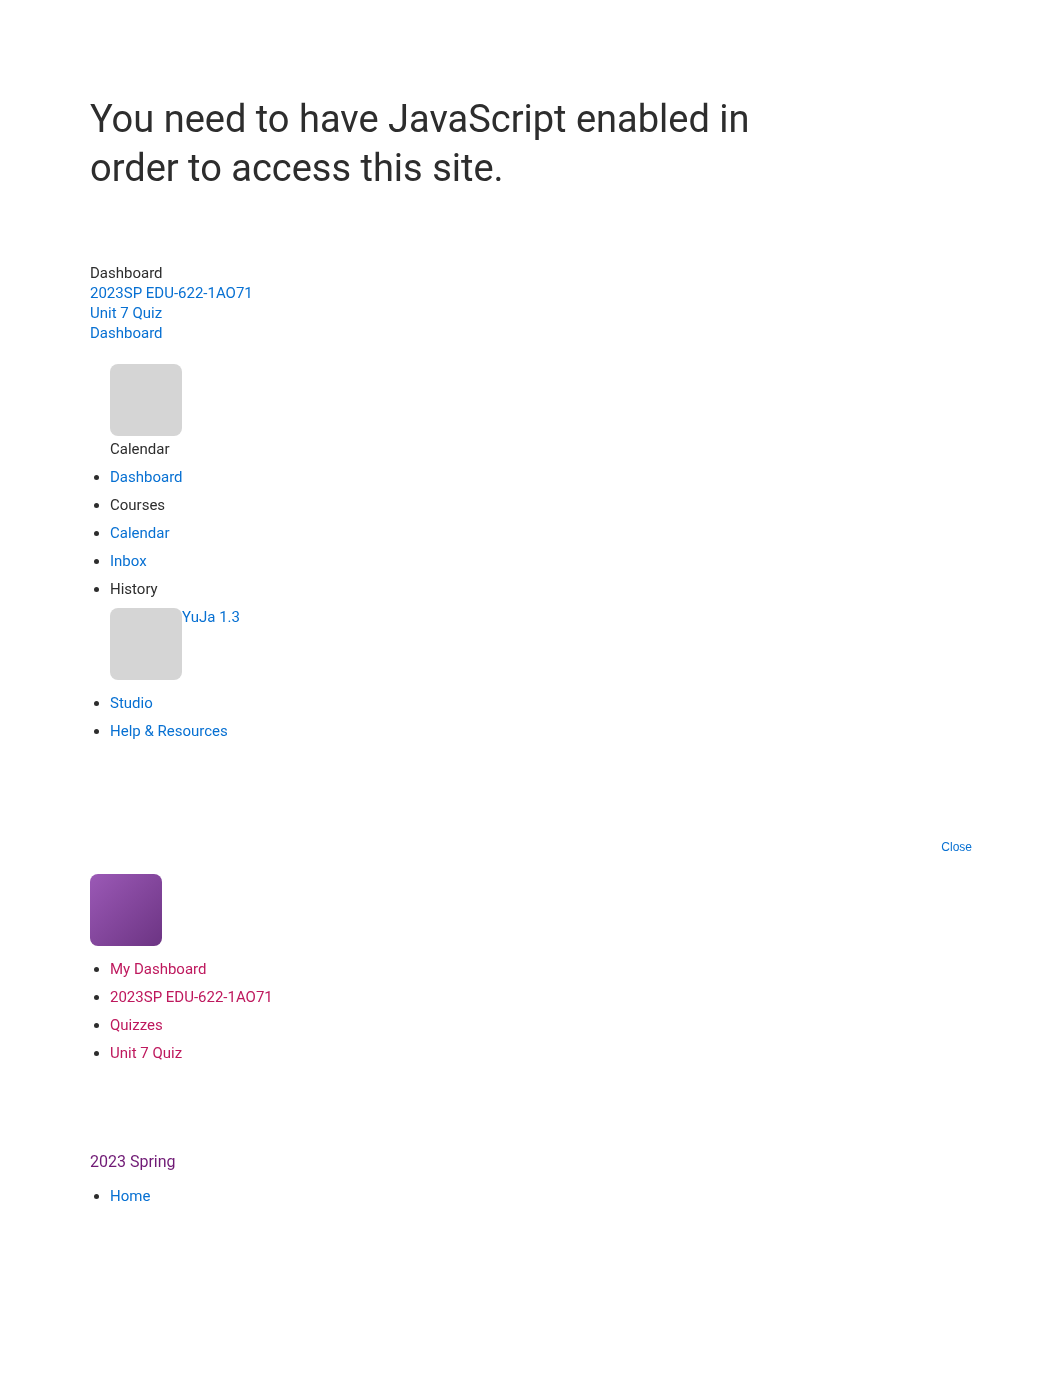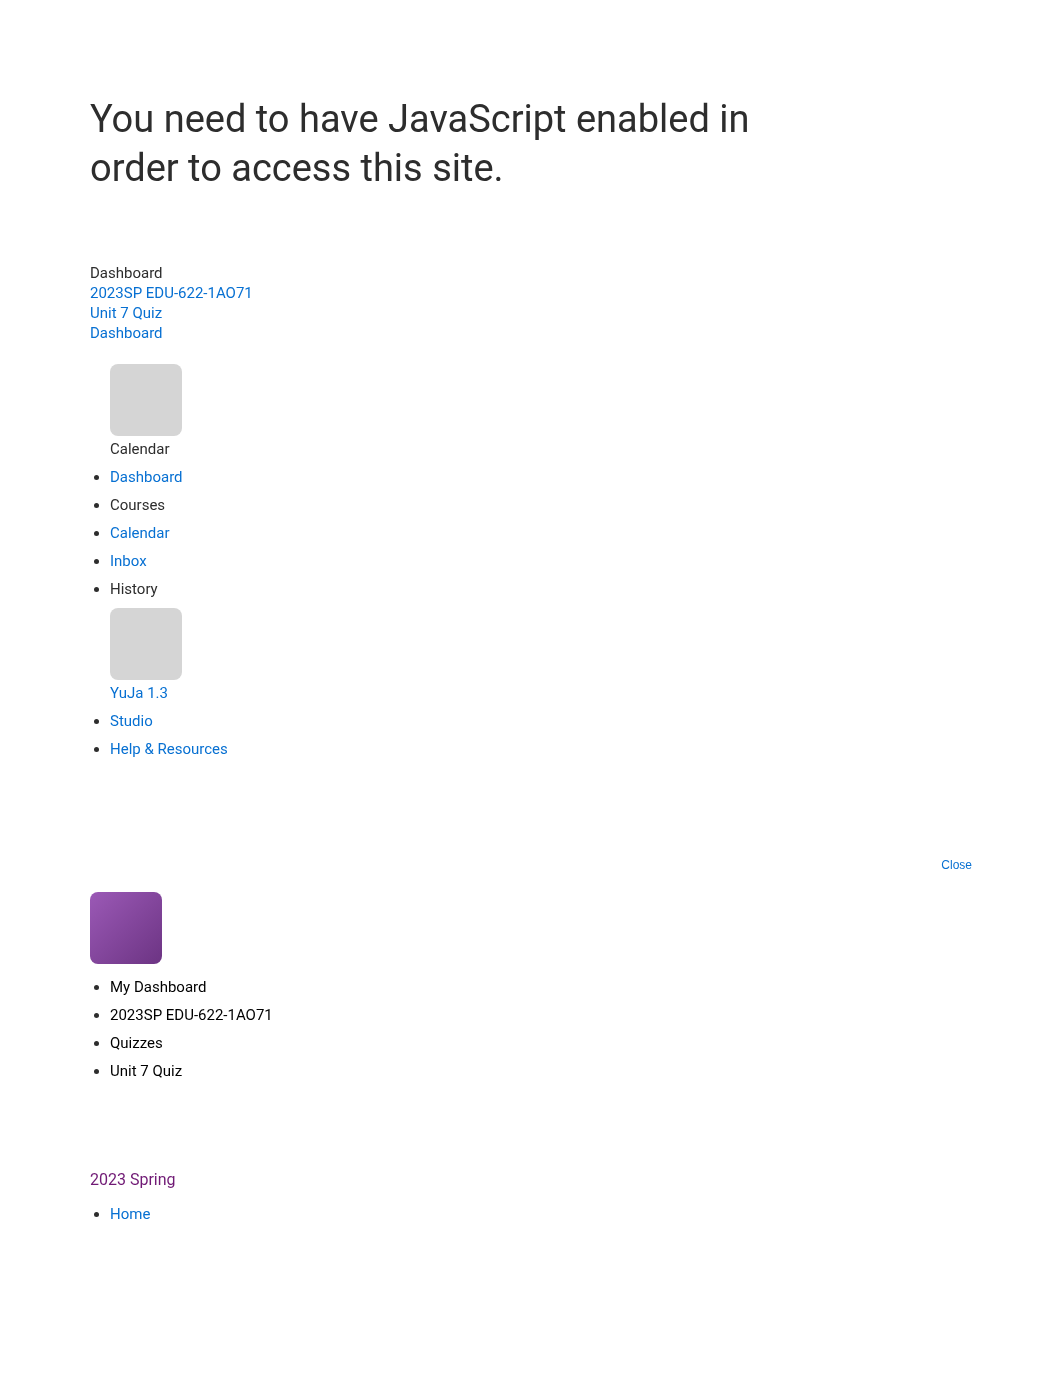--- a/index.html
+++ b/index.html
@@ -91,21 +91,21 @@
 
     .account-block {
       display: flex;
       flex-direction: column;
       align-items: flex-start;
       margin-bottom: 6px;
     }
 
     .yuja-block {
       display: flex;
-      flex-direction: column;
+      flex-direction: row;
       align-items: flex-start;
       margin-bottom: 6px;
     }
 
     .close-section {
       display: flex;
       justify-content: flex-end;
       padding: 10px 90px;
     }
 
@@ -132,21 +132,21 @@
       list-style: disc;
       padding-left: 20px;
     }
 
     .course-nav-section ul li {
       margin-bottom: 10px;
       font-size: 15px;
     }
 
     .course-nav-section ul li a {
-      color: #000000;
+      color: #be185d;
       text-decoration: none;
     }
 
     .semester-section {
       padding: 60px 90px 20px 90px;
     }
 
     .semester-title {
       font-size: 16px;
       color: #701a75;

